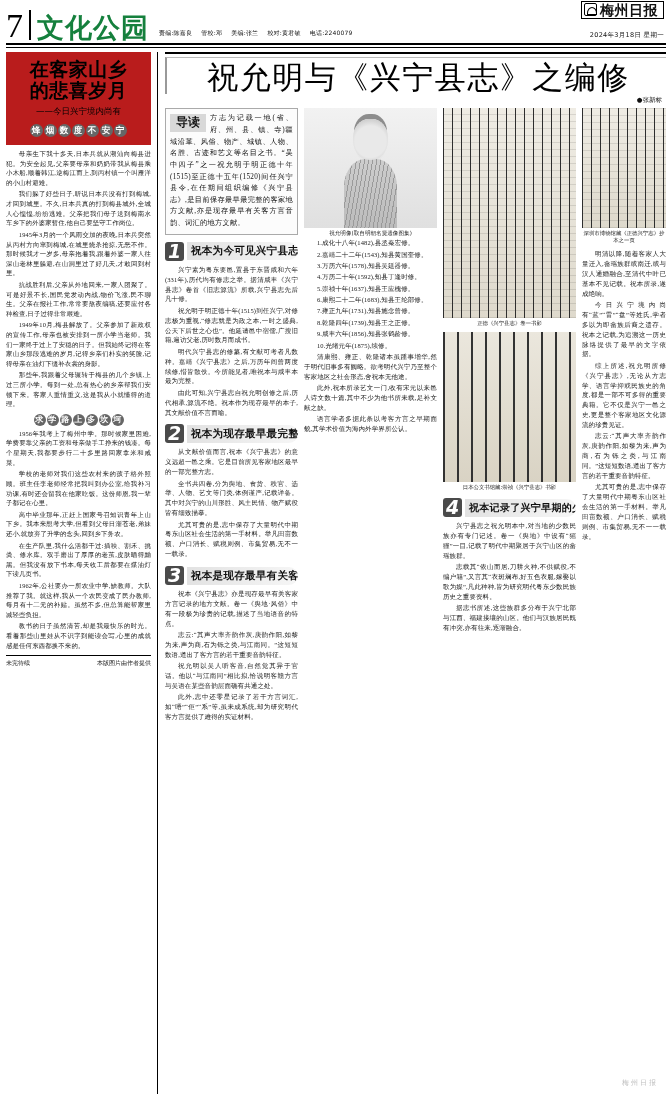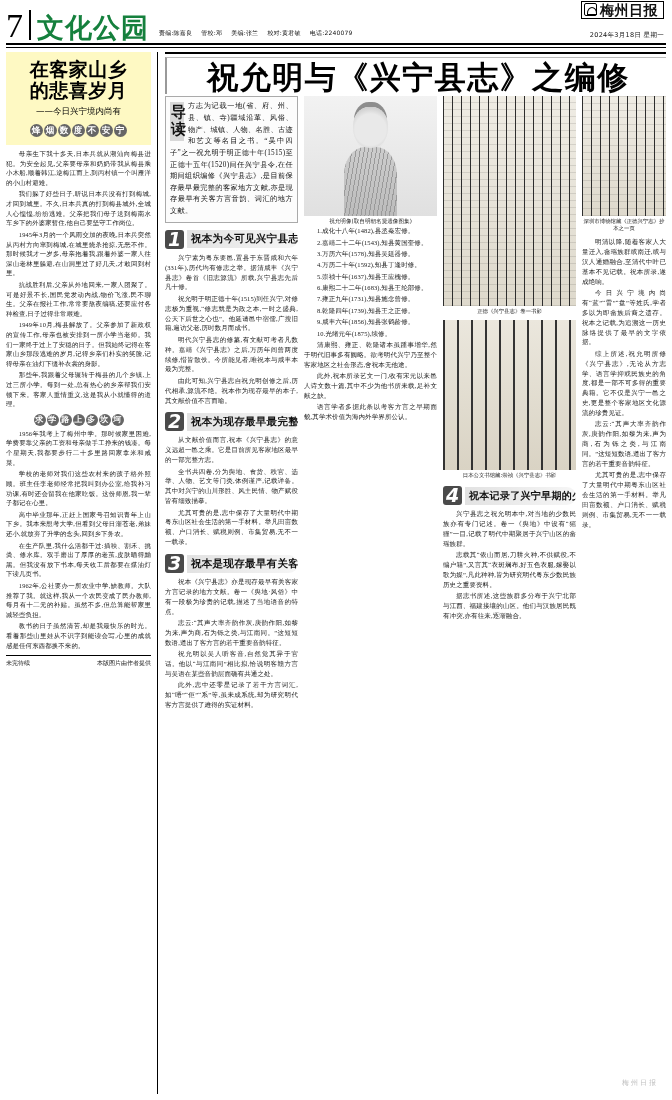--- a/index.html
+++ b/index.html
@@ -111,21 +111,21 @@
     border-right: 1px solid #000;
   }
   .right-area {
     flex: 1;
     padding-left: 7px;
     position: relative;
   }
 
   
   .side-headline-box {
-    background: #fef9c3;
+    background: #b91c1c;
     padding: 7px 4px 8px 4px;
     text-align: center;
     margin-bottom: 4px;
   }
   .side-headline {
     font-family: "DejaVu Sans", sans-serif;
     font-size: 19px;
     font-weight: 700;
     line-height: 1.12;
     letter-spacing: .5px;
@@ -199,21 +199,21 @@
     margin-bottom: 2px;
   }
   .headline-inner {
     border-left: 2px solid #999;
     border-top: 1px solid #bbb;
     padding: 2px 0 0 4px;
   }
   .main-headline {
     font-family: "DejaVu Sans", sans-serif;
     font-size: 31px;
-    font-weight: 700;
+    font-weight: 400;
     letter-spacing: 1.5px;
     line-height: 1.12;
     text-align: center;
     color: #000;
     white-space: nowrap;
   }
   .byline {
     text-align: right;
     font-size: 6.5px;
     font-family: "DejaVu Sans", sans-serif;
@@ -235,23 +235,23 @@
   .intro-box {
     border: 1px solid #aaa;
     padding: 4px 4px 4px 4px;
     margin-bottom: 4px;
     background: #fcfcfc;
   }
   .intro-label {
     float: left;
     background: #d8d8d8;
     font-family: "DejaVu Sans", sans-serif;
-    font-size: 15px;
-    font-weight: 700;
-    width: 14px;
+    font-size: 12px;
+    font-weight: 700;
+    width: 36px;
     line-height: 1.15;
     text-align: center;
     padding: 2px 1px;
     margin: 1px 4px 1px 0;
   }
   .intro-text {
     font-size: 7.2px;
     line-height: 1.62;
     text-align: justify;
     text-justify: inter-ideograph;
@@ -433,20 +433,21 @@
     </div>
   </div>
 
   <div class="right-area">
 
     <div class="headline-frame">
       <div class="headline-inner">
         <div class="main-headline">祝允明与《兴宁县志》之编修</div>
       </div>
     </div>
+    <div class="byline">●张新标</div>
 
     <div class="content-grid">
 
       <div class="col col-a">
         <div class="intro-box">
           <div class="intro-label">导读</div>
           <div class="intro-text">方志为记载一地(省、府、州、县、镇、寺)疆域沿革、风俗、物产、城镇、人物、名胜、古迹和艺文等名目之书。“吴中四子”之一祝允明于明正德十年(1515)至正德十五年(1520)间任兴宁县令,在任期间组织编修《兴宁县志》,是目前保存最早最完整的客家地方文献,亦是现存最早有关客方言音韵、词汇的地方文献。</div>
         </div>
 
         <div class="sec-head">

